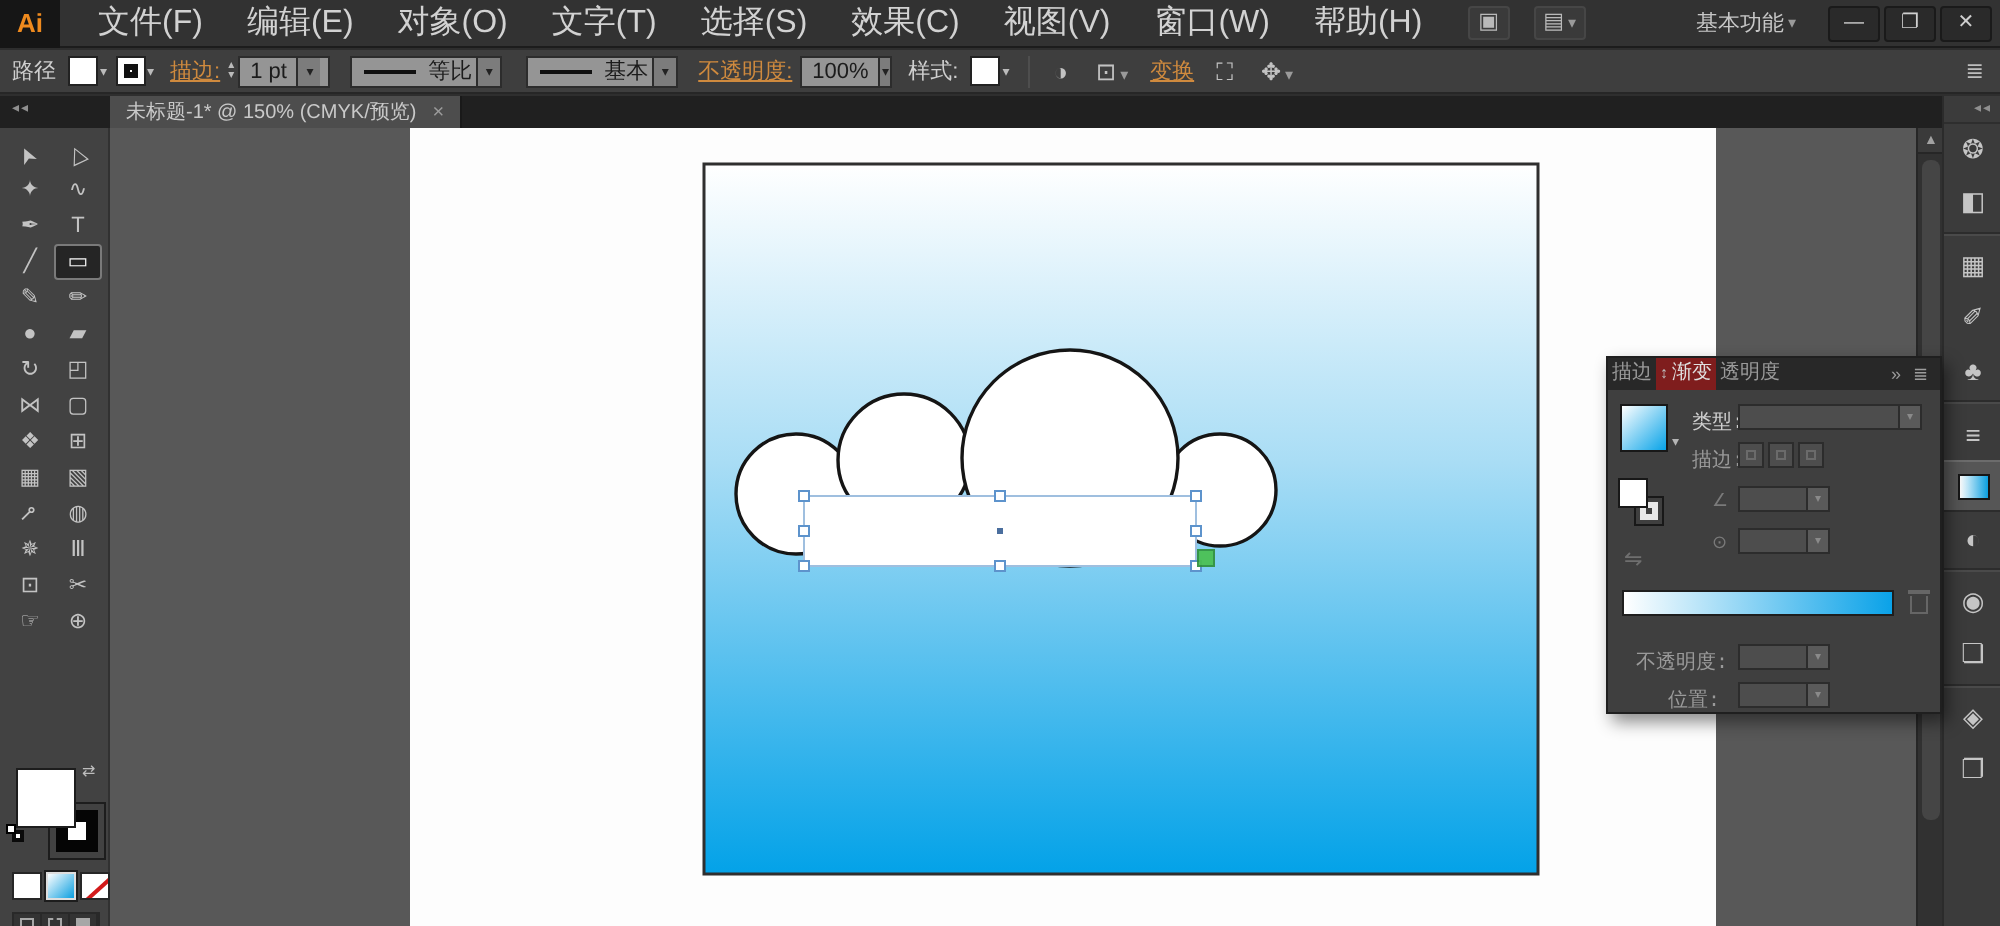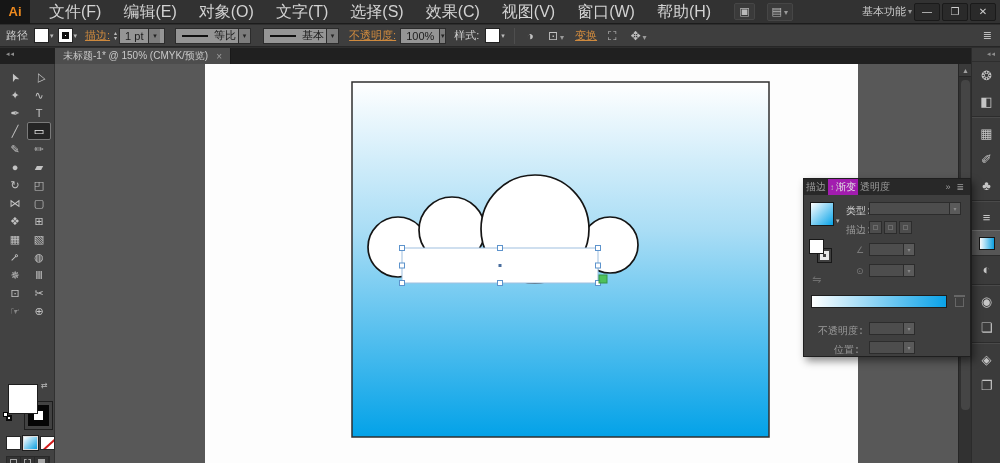--- a/index.html
+++ b/index.html
@@ -11,21 +11,21 @@
   .menubar { position:absolute; left:0; top:0; width:1000px; height:24px;
     background:#323232; border-bottom:1px solid #1c1c1c; display:flex; align-items:center; }
   .ai-logo { width:30px; height:24px; background:#161616; color:#ef8a1e; font-weight:bold;
     font-size:13px; display:flex; align-items:center; justify-content:center; }
   #menu-items { display:flex; align-items:center; margin-left:8px; }
   .menu-item { color:#d2d2d2; font-size:16px; padding:0 11px; height:24px; line-height:24px; cursor:default; }
   .mb-icon { color:#b9b9b9; font-size:11px; margin-left:12px; padding:2px 4px; border:1px solid #464646;
     background:#3a3a3a; border-radius:2px; line-height:11px; }
   .mb-caret { color:#9a9a9a; font-size:8px; margin-left:2px; }
   .mb-spacer { flex:1; }
-  .workspace { color:#c6c6c6; font-size:11px; display:flex; align-items:center; }
+  .workspace { color:#c6c6c6; font-size:11px; display:flex; align-items:center; margin-right:14px; }
   .winbtns { display:flex; margin-right:4px; }
   .winbtn { width:26px; height:18px; background:#2a2a2a; border:1px solid #1a1a1a; color:#cfcfcf;
     font-size:10px; display:flex; align-items:center; justify-content:center; margin-left:2px; border-radius:2px; }
 
   
   .controlbar { position:absolute; left:0; top:25px; width:1000px; height:22px; background:#3e3e3e;
     border-bottom:1px solid #262626; display:flex; align-items:center; font-size:11px; color:#cfcfcf; }
   .cb-label { margin:0 6px;text-align:center; }
   .cb-link { color:#cf8a3e; text-decoration:underline; margin:0 4px; }
   .swatch { width:15px; height:15px; border:1px solid #222; background:#fff; }
@@ -103,21 +103,21 @@
   .dock-item.active { background:#565656; border-top:1px solid #6c6c6c; border-bottom:1px solid #2c2c2c; }
   .dock-grad { width:16px; height:13px; background:linear-gradient(90deg,#fff,#0b9fe0); border:1px solid #161616; }
   .dock-sep { height:2px; border-top:1px solid #2c2c2c; border-bottom:1px solid #4a4a4a; margin:2px 0; }
 
   
   .gpanel { position:absolute; left:803px; top:178px; width:168px; height:179px; background:#3f3f3f;
     border:1px solid #1f1f1f; box-shadow:3px 4px 8px rgba(0,0,0,.45); z-index:50; }
   .gp-header { height:16px; background:#282828; display:flex; align-items:center; }
   #gp-tabs { display:flex; height:16px; }
   .gp-tab { font-size:10px; color:#9a9a9a; padding:0 2px; height:16px; line-height:16px; }
-  .gp-tab.active { background:#a21caf; color:#e0e0e0; }
+  .gp-tab.active { background:#7f1d1d; color:#e0e0e0; }
   .gp-tab .cicon { font-size:8px; margin-right:2px; color:#bdbdbd; }
   .gp-hicons { margin-left:auto; display:flex; align-items:center; }
   .gp-hicons span { color:#9d9d9d; font-size:9px; margin-right:6px; }
   .gp-body { position:relative; width:100%; height:163px; font-size:10px; }
   .gswatch { position:absolute; left:6px; top:7px; width:24px; height:24px;
     background:linear-gradient(135deg,#fff,#07a3e8); border:1px solid #181818; }
   .gswatch-caret { position:absolute; left:32px; top:22px; color:#b5b5b5; font-size:7px; }
   .gproxy-fill { position:absolute; left:5px; top:44px; width:15px; height:15px; background:#fff; border:1px solid #181818; }
   .gproxy-stroke { position:absolute; left:13px; top:53px; width:15px; height:15px; background:#3f3f3f; border:1px solid #181818; }
   .gproxy-stroke::after { content:""; position:absolute; inset:2px; border:3px solid #e8e8e8; background:#3f3f3f; }

